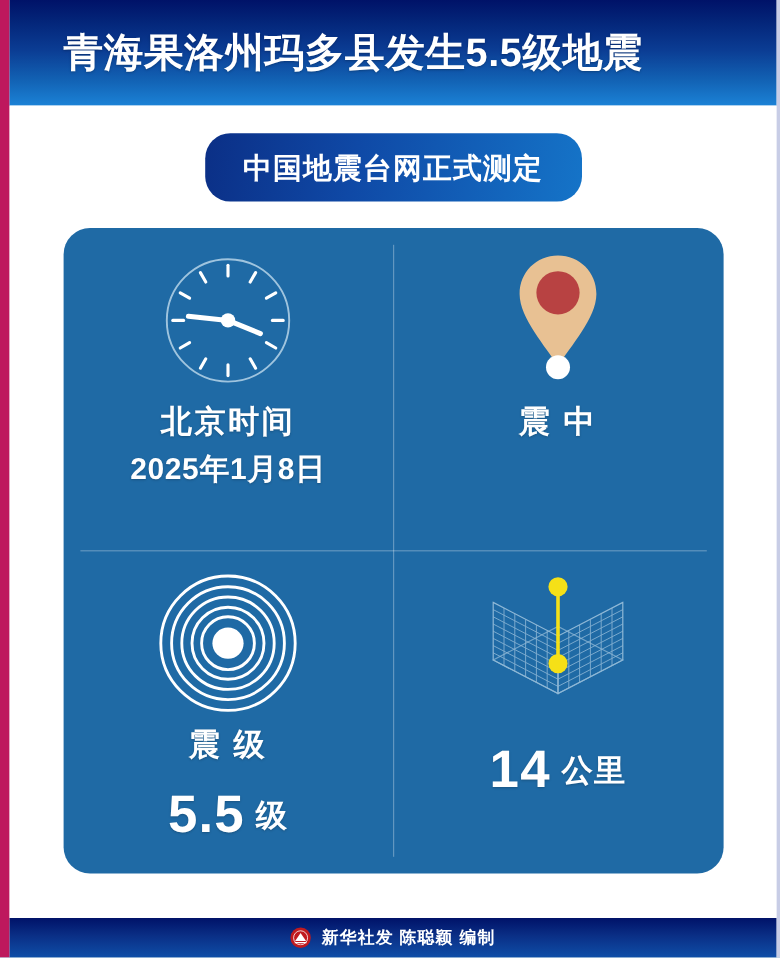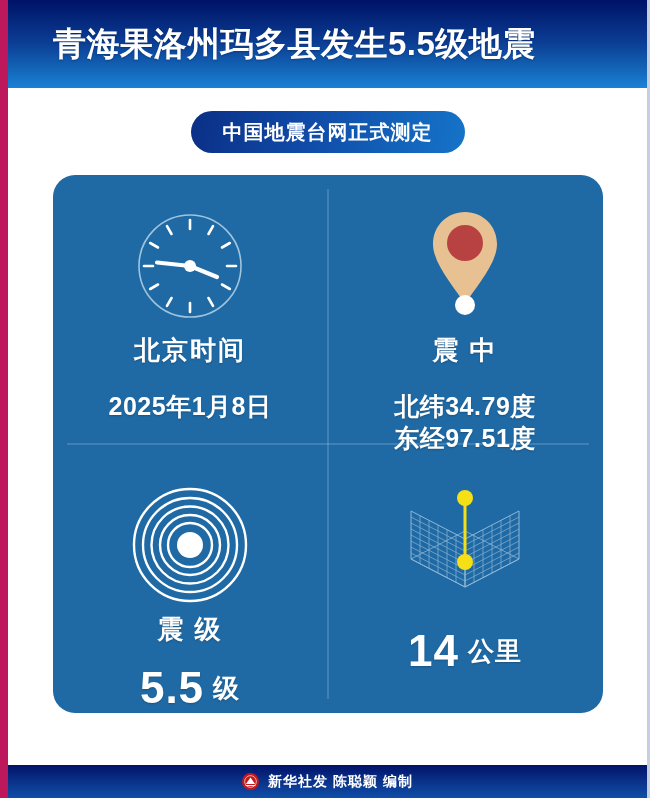--- a/index.html
+++ b/index.html
@@ -45,26 +45,26 @@
     background:#ffffff;
     display:flex;flex-direction:column;align-items:center;
   }
 
   .badge-wrap{
     margin-top:23px;
     display:flex;justify-content:center;width:100%;
   }
   .badge{
     display:inline-flex;align-items:center;justify-content:center;
-    height:42px;
+    height:57px;
     padding:0 32px;
     border-radius:21px;
     background:linear-gradient(100deg,#0b2f86 0%,#0f49a6 40%,#1574c8 100%);
     color:#ffffff;
-    font-size:20px;font-weight:bold;
+    font-size:24px;font-weight:bold;
     letter-spacing:1px;
     white-space:nowrap;
   }
 
   .panel{
     margin-top:22px;
     width:550px;
     height:538px;
     background:#1f6aa5;
     border-radius:22px;
@@ -81,36 +81,36 @@
   }
   .panel::after{
     content:"";position:absolute;top:50%;left:14px;right:14px;height:1px;
     background:rgba(255,255,255,.30);transform:translateY(-.5px);
   }
 
   .cell{
     position:relative;
     display:flex;flex-direction:column;
     align-items:center;justify-content:flex-start;
-    padding-top:26px;
+    padding-top:12px;
     box-sizing:border-box;
   }
   .icon-box{
     height:130px;
     display:flex;align-items:center;justify-content:center;
   }
   .cell-title{
     color:#ffffff;
     font-size:26px;font-weight:bold;
     letter-spacing:2px;
     margin-top:2px;
     text-shadow:0 1px 2px rgba(0,0,0,.22);
   }
   .cell-lines{
-    margin-top:22px;
+    margin-top:6px;
     text-align:center;
     color:#ffffff;
     font-size:25px;
     font-weight:bold;
     line-height:1.28;
     letter-spacing:.5px;
     text-shadow:0 1px 2px rgba(0,0,0,.22);
   }
   .cell-lines div{white-space:nowrap;}
 
@@ -189,24 +189,20 @@
 
       <div class="cell">
         <div class="icon-box">
           <svg width="88" height="120" viewBox="0 0 88 120">
             <path d="M44 6 C26 6 12 20 12 38 C12 58 34 82 44 98 C54 82 76 58 76 38 C76 20 62 6 44 6 Z" fill="#e8c193"></path>
             <circle cx="44" cy="37" r="18" fill="#b84242"></circle>
             <circle cx="44" cy="99" r="10" fill="#ffffff"></circle>
           </svg>
         </div>
         <div class="cell-title">震 中</div>
-        <div class="cell-lines">
-          <div>北纬34.79度</div>
-          <div>东经97.51度</div>
-        </div>
       </div>
 
       <div class="cell">
         <div class="icon-box">
           <svg width="120" height="120" viewBox="0 0 120 120">
             <g fill="none" stroke="#ffffff" stroke-width="2.4">
               <circle cx="60" cy="60" r="56"></circle>
               <circle cx="60" cy="60" r="47"></circle>
               <circle cx="60" cy="60" r="38.5"></circle>
               <circle cx="60" cy="60" r="30"></circle>

